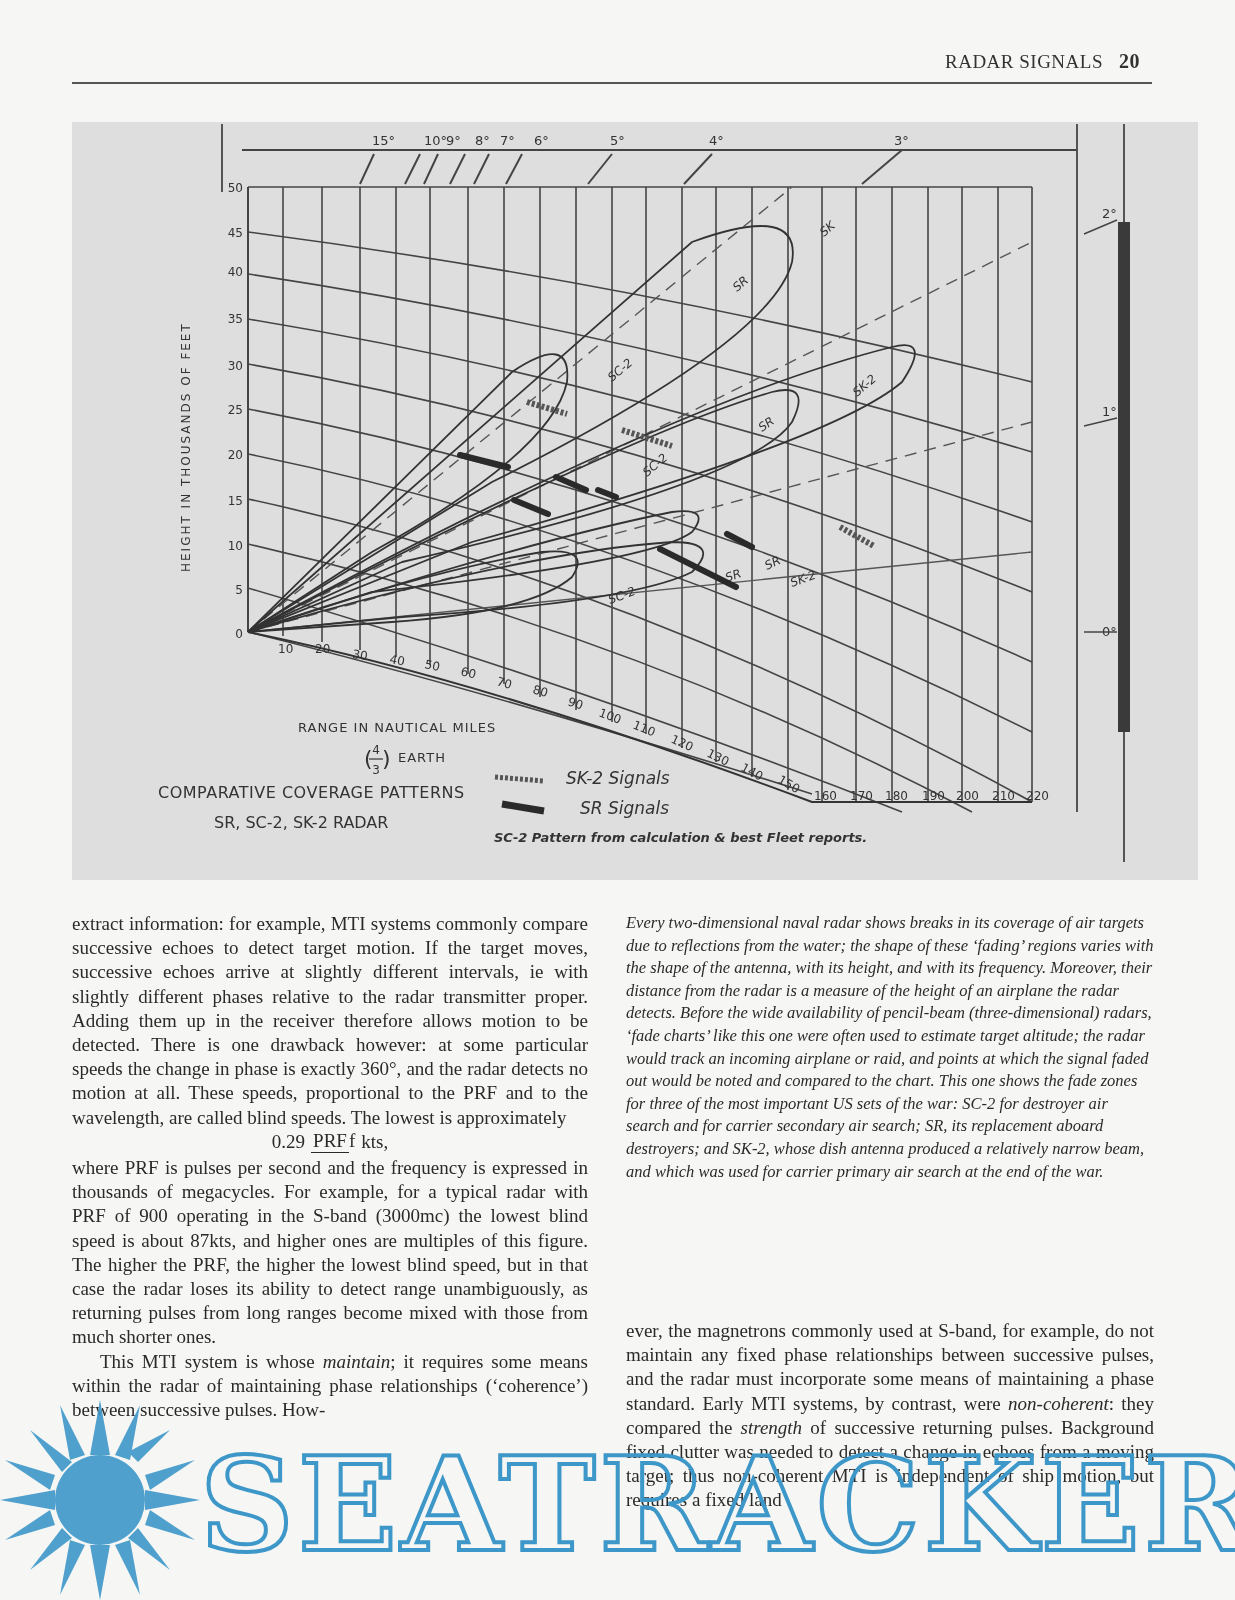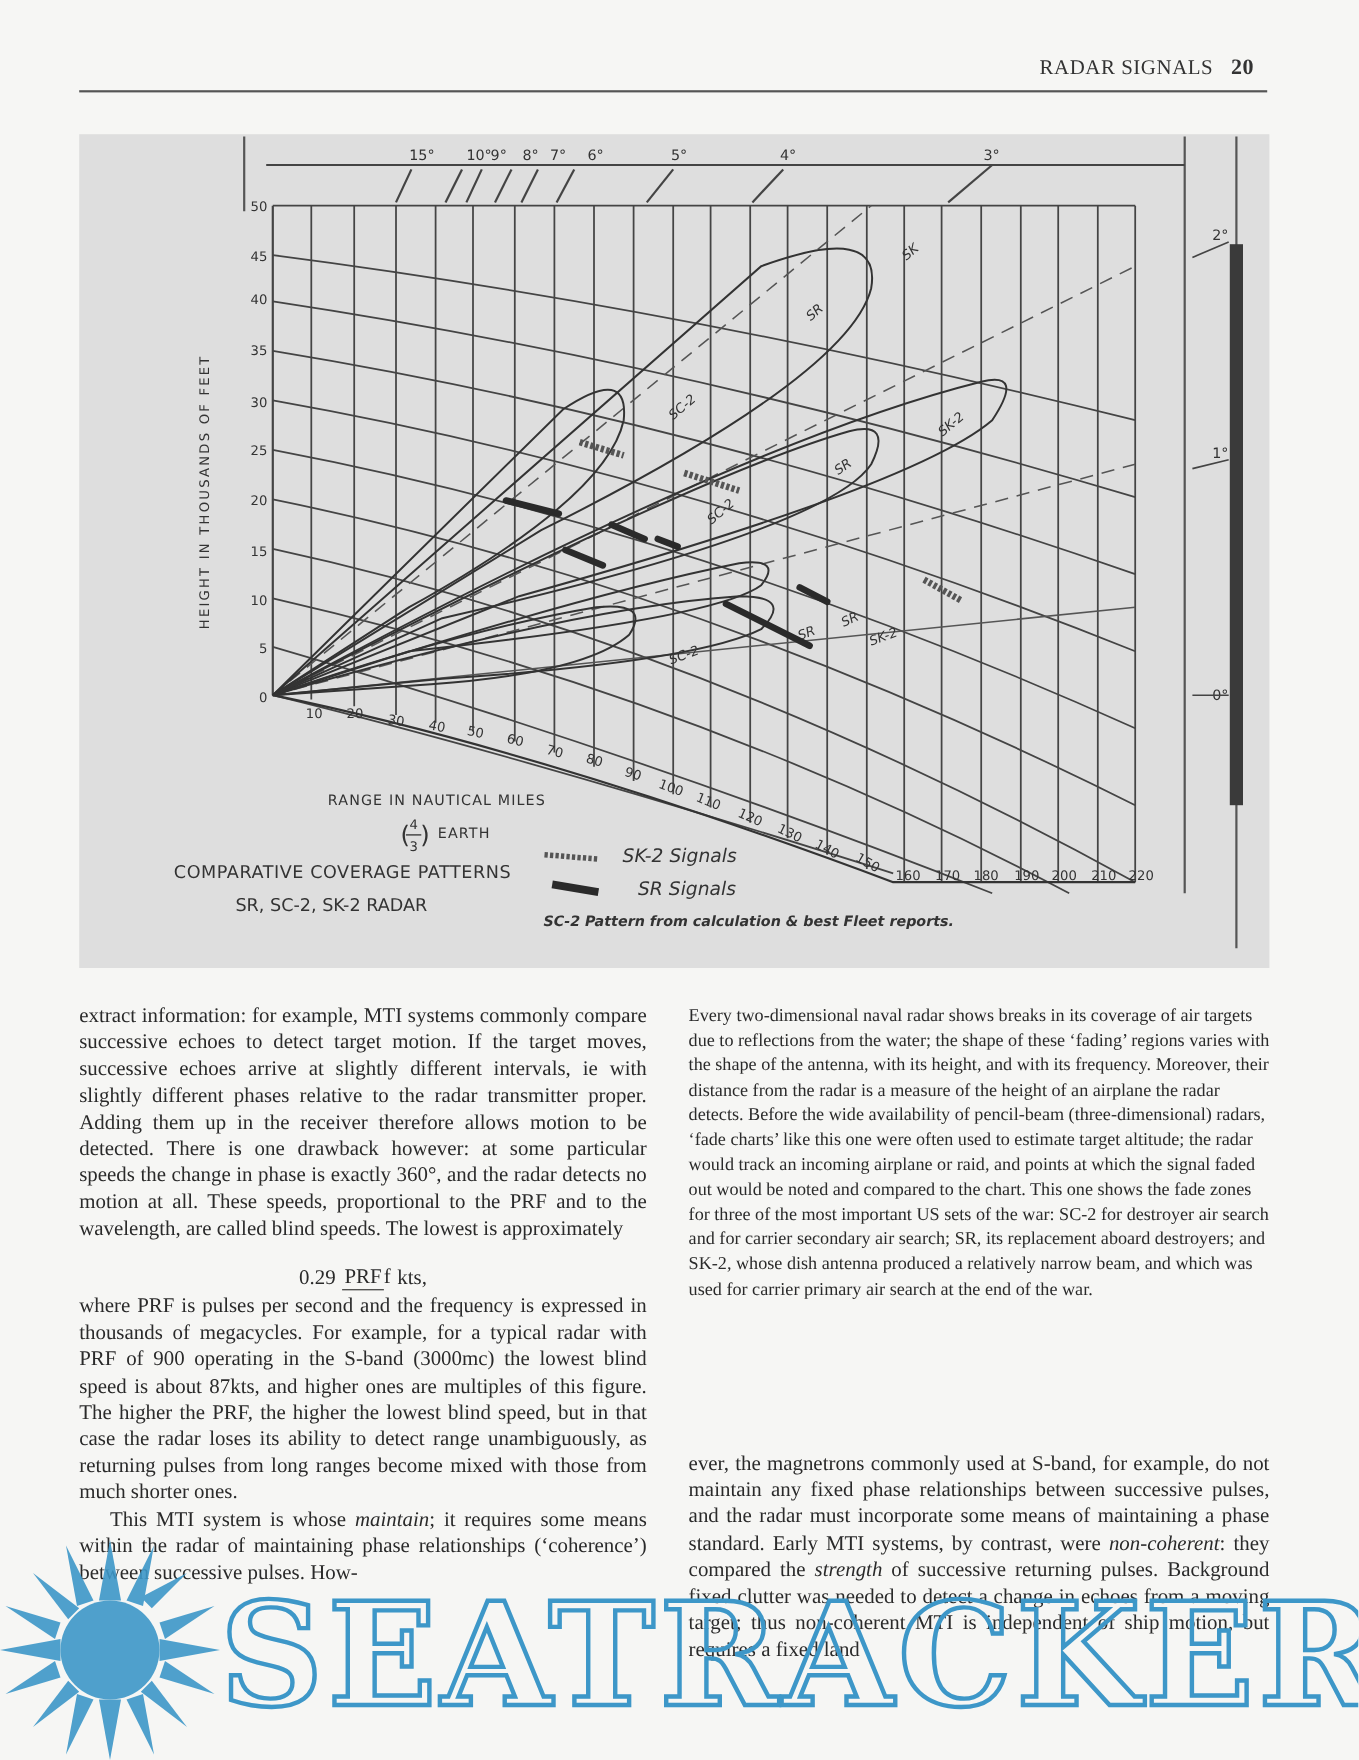--- a/index.html
+++ b/index.html
@@ -1,27 +1,27 @@
 <!DOCTYPE html>
 <html><head>
 <meta charset="utf-8">
 <style>
   html,body{margin:0;padding:0;}
   body{width:1235px;height:1600px;background:#f6f6f4;position:relative;overflow:hidden;font-family:"Liberation Serif","DejaVu Serif",serif;color:#2a2a2a;}
   .running-head{position:absolute;top:50px;left:945px;font-size:19px;letter-spacing:0.5px;color:#333;}
   .running-head .pg{font-weight:bold;margin-left:16px;font-size:20px;}
   .head-rule{position:absolute;top:82px;left:72px;width:1080px;height:2px;background:#555;}
-  .figure{position:absolute;left:72px;top:122px;width:1082px;height:758px;background:#dedede;}
+  .figure{position:absolute;left:72px;top:122px;width:1082px;height:758px;background:#dedede;padding-left:44px;}
   .figure svg{position:absolute;left:0;top:0;}
   .col{position:absolute;font-size:19px;line-height:24.2px;text-align:justify;}
   .col p{margin:0;}
   .col-left{left:72px;top:912px;width:516px;}
-  .col-right-caption{left:626px;top:912px;width:528px;font-size:16.5px;line-height:22.6px;text-align:left;}
+  .col-right-caption{left:626px;top:912px;width:528px;font-style:italic;font-size:16.5px;line-height:22.6px;text-align:left;}
   .col-right{left:626px;top:1319px;width:528px;}
-  .formula{display:flex;justify-content:center;align-items:flex-start;margin:20px 0 2px 0;}
+  .formula{display:flex;justify-content:center;align-items:flex-start;margin:0 0 2px 0;}
   .frac{display:inline-flex;flex-direction:row;align-items:center;margin:0 6px;line-height:22px;}
   .frac .num{border-bottom:1.5px solid #2a2a2a;padding:0 2px;}
   .indent{text-indent:28px;}
   .watermark{position:absolute;left:0;top:1400px;width:1235px;height:200px;pointer-events:none;}
   .chart-txt{font-family:"DejaVu Sans",sans-serif;fill:#333;}
   .hand{font-family:"DejaVu Sans",sans-serif;fill:#333;font-style:italic;}
 </style>
 </head>
 <body>
 

